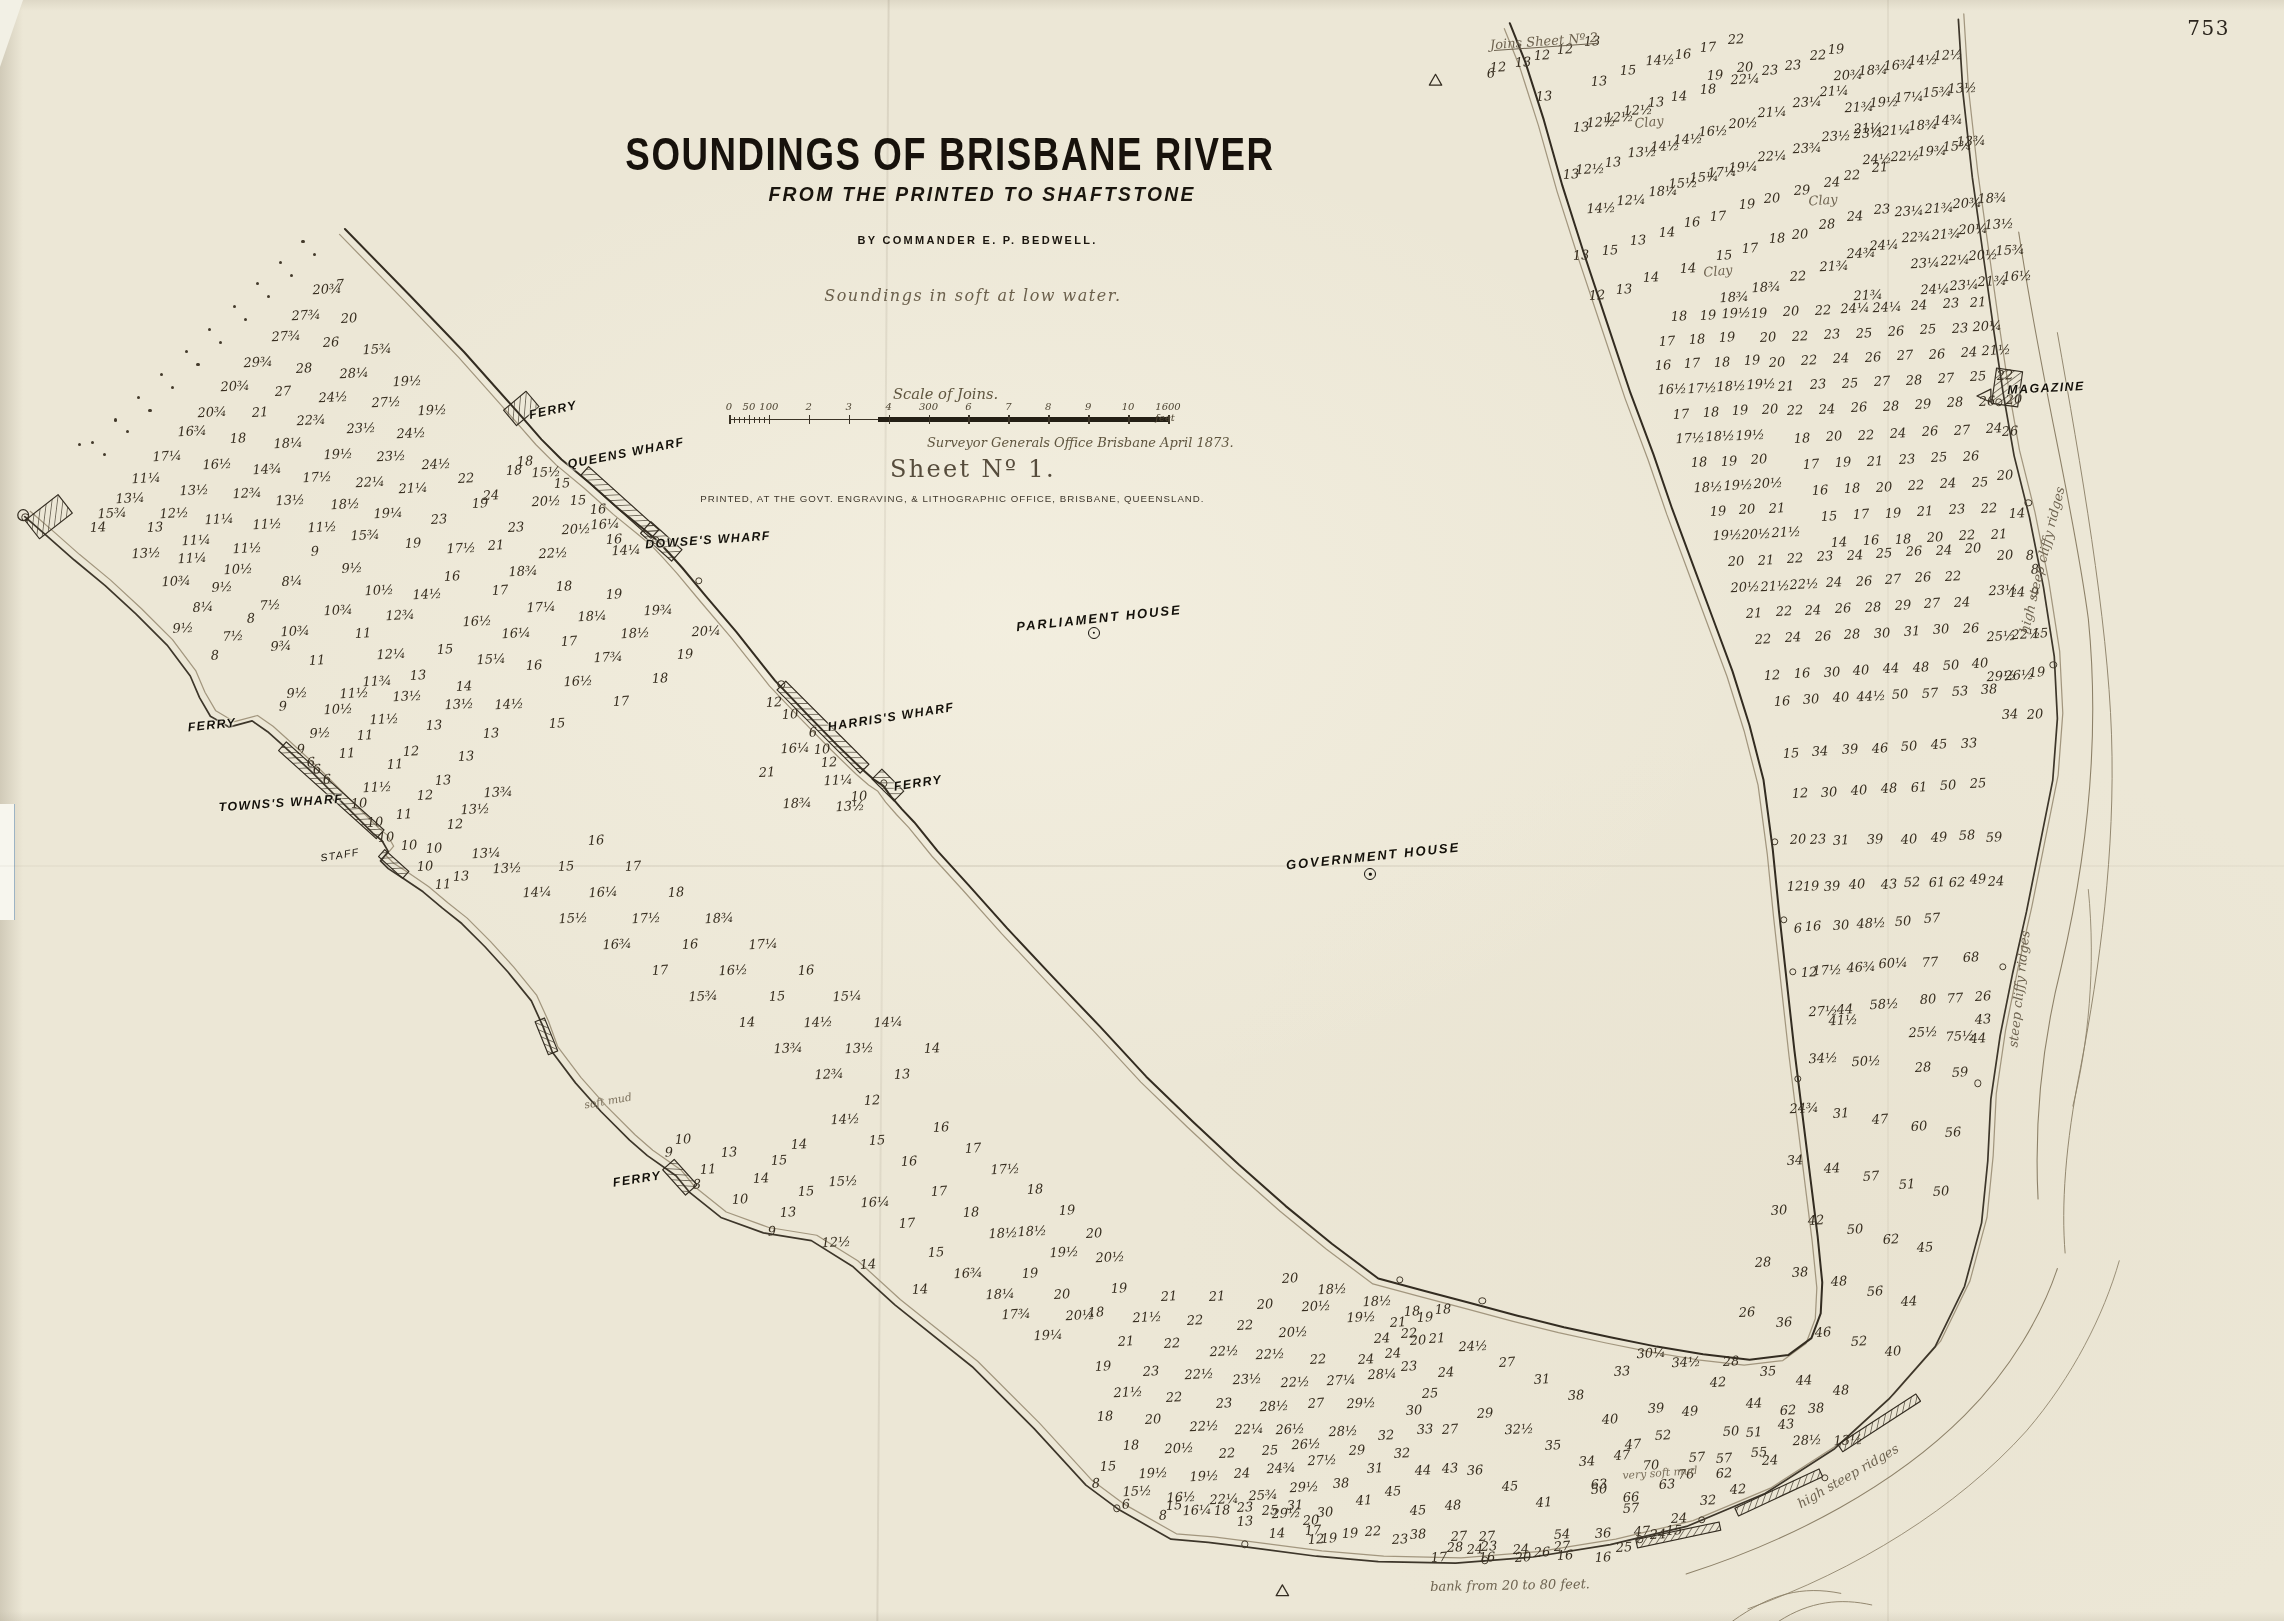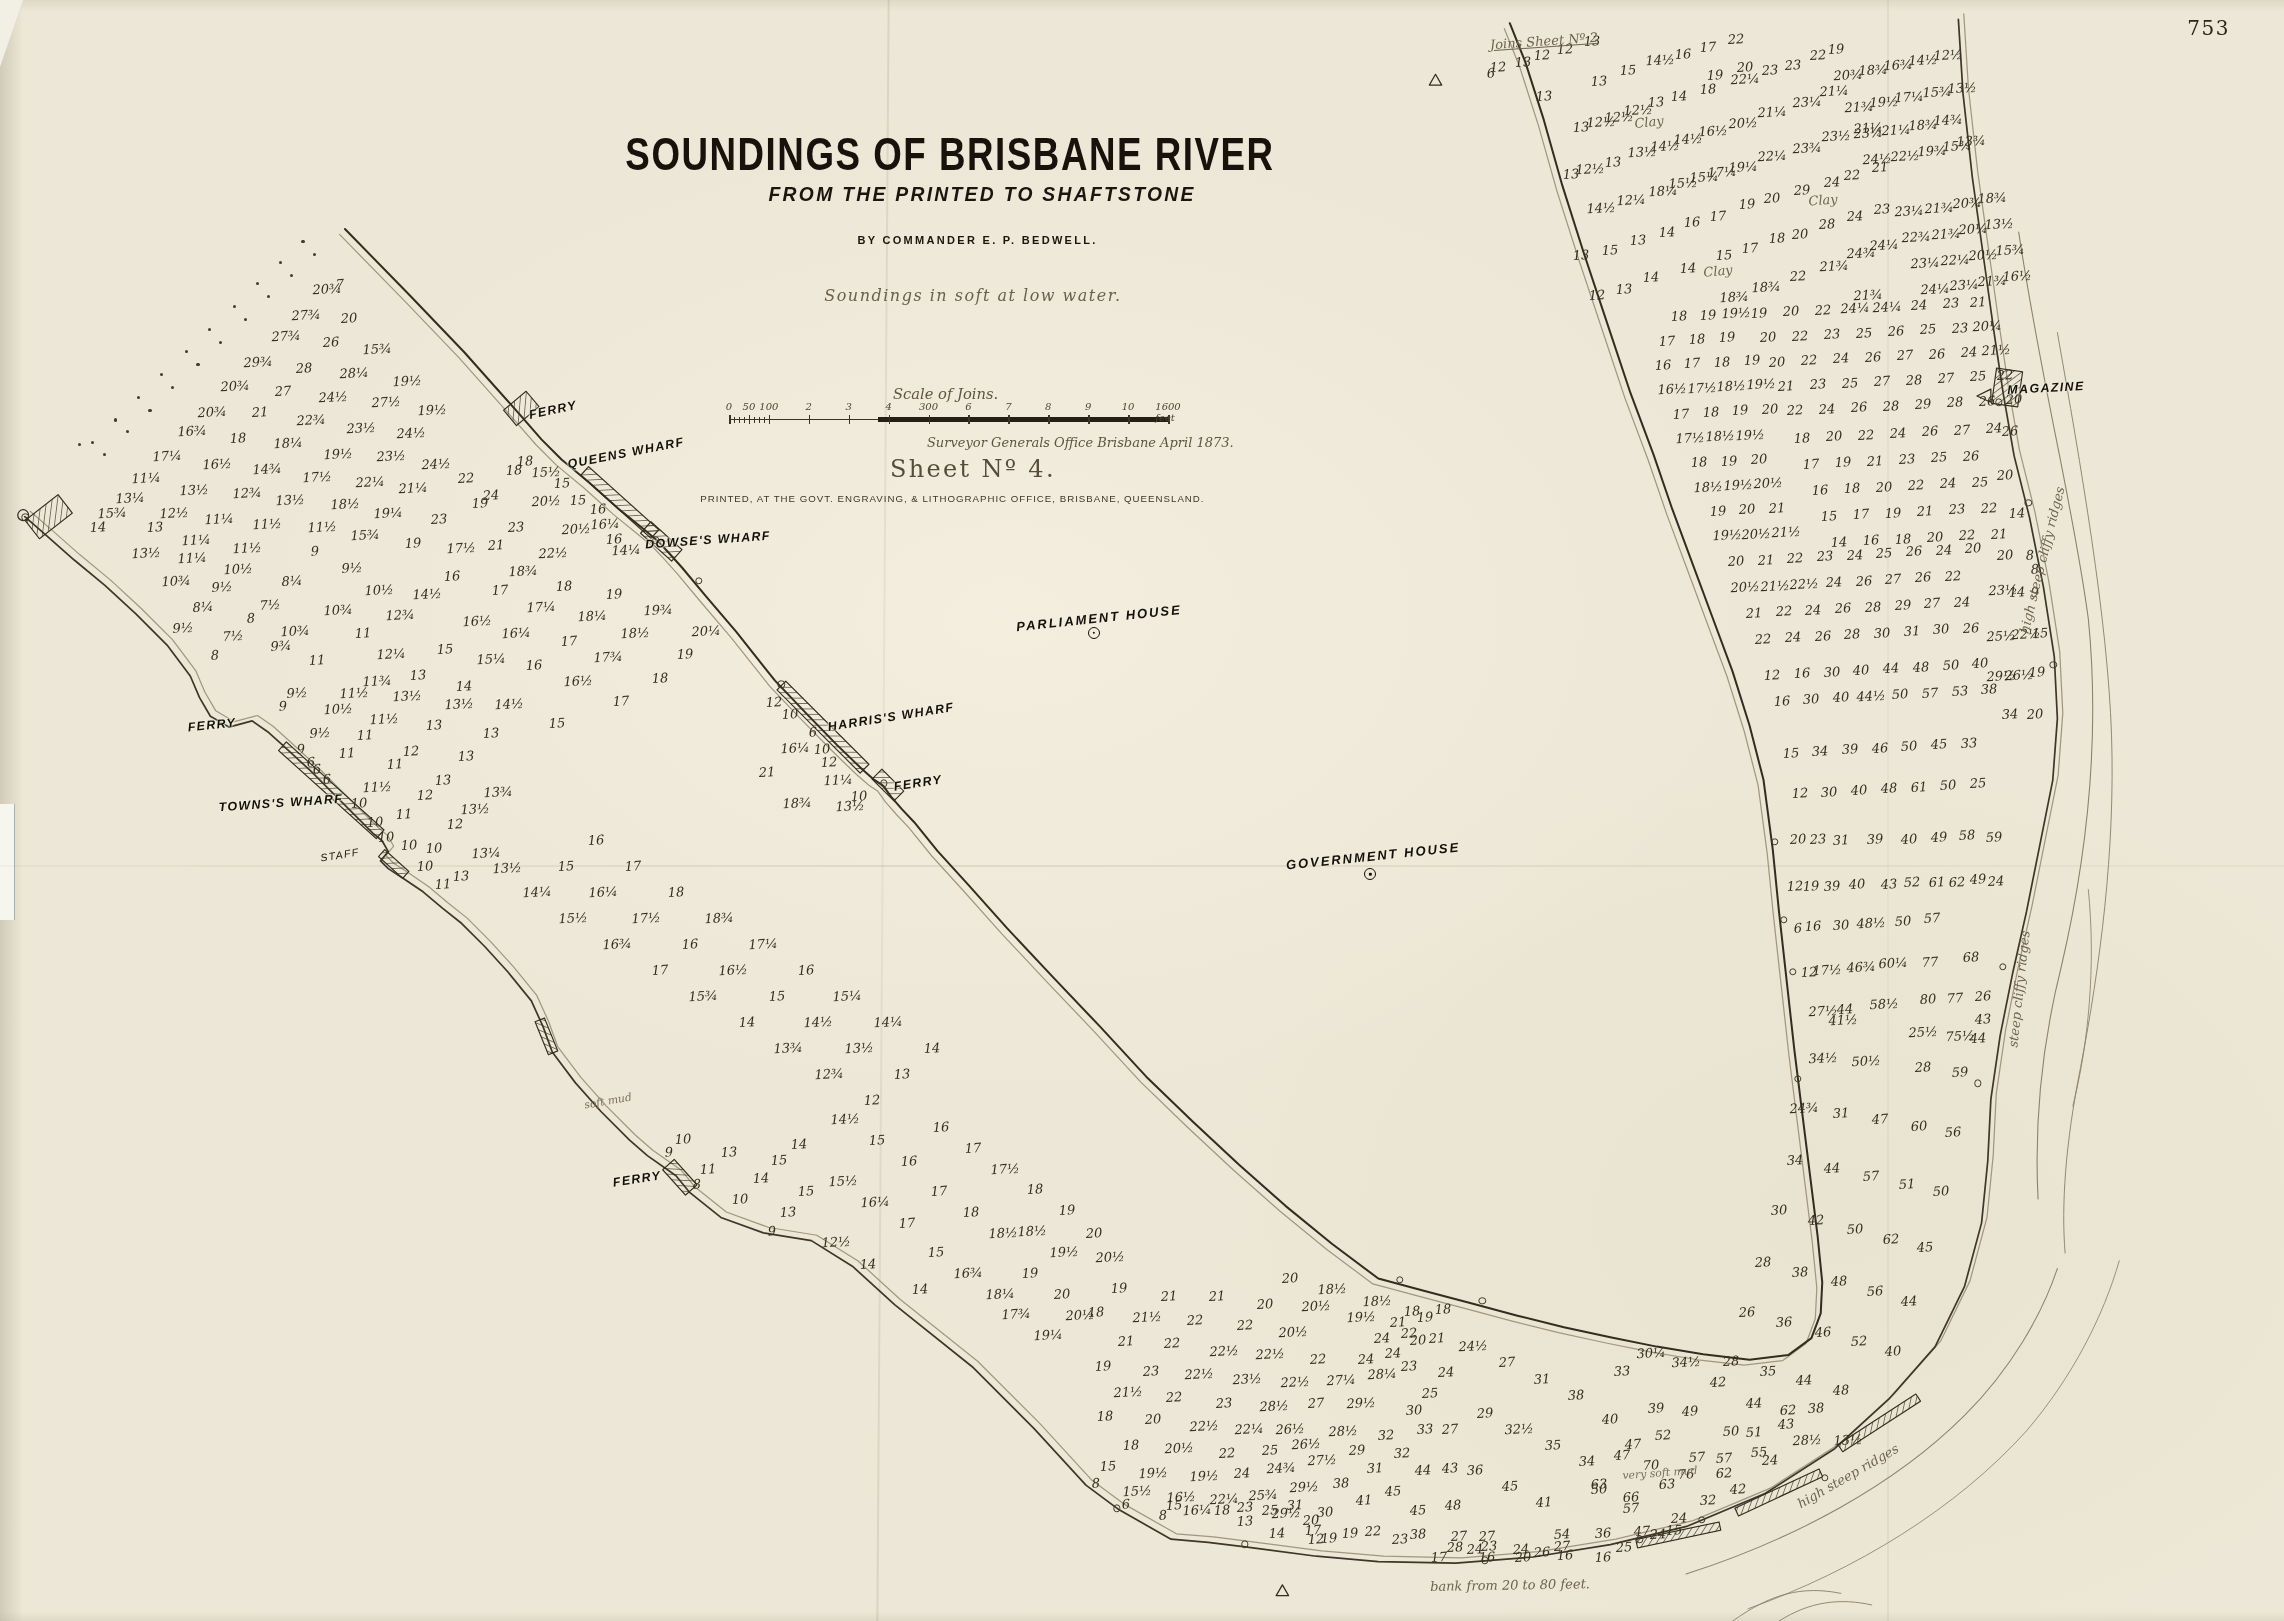--- a/index.html
+++ b/index.html
@@ -148,21 +148,21 @@
       <span class="tick-label" style="left: 100%;">1600 feet</span>
       <div class="mtick" style="left: 1.13625%;"></div>
       <div class="mtick" style="left: 2.2725%;"></div>
       <div class="mtick" style="left: 3.40875%;"></div>
       <div class="mtick" style="left: 4.545%;"></div>
       <div class="mtick" style="left: 5.68125%;"></div>
       <div class="mtick" style="left: 6.8175%;"></div>
       <div class="mtick" style="left: 7.95375%;"></div>
     </div>
   <div class="abs" id="scale-credit">Surveyor Generals Office Brisbane April 1873.</div>
-  <div class="abs" id="sheet-no">Sheet Nº 4.</div>
+  <div class="abs" id="sheet-no">Sheet Nº 1.</div>
   <div class="abs" id="printed-line">PRINTED, AT THE GOVT. ENGRAVING, &amp; LITHOGRAPHIC OFFICE, BRISBANE, QUEENSLAND.</div>
 
   <div id="map-layer" style="position:absolute;inset:0;">
       <span class="snd" style="left: 14.3%; top: 17.8%; transform: translate(-50%, -50%) rotate(-3deg);">20¾</span>
       <span class="snd" style="left: 14.9%; top: 17.5%; transform: translate(-50%, -50%) rotate(-3deg);">7</span>
       <span class="snd" style="left: 13.4%; top: 19.4%; transform: translate(-50%, -50%) rotate(-3deg);">27¾</span>
       <span class="snd" style="left: 15.3%; top: 19.6%; transform: translate(-50%, -50%) rotate(-3deg);">20</span>
       <span class="snd" style="left: 12.5%; top: 20.7%; transform: translate(-50%, -50%) rotate(-3deg);">27¾</span>
       <span class="snd" style="left: 14.5%; top: 21.1%; transform: translate(-50%, -50%) rotate(-3deg);">26</span>
       <span class="snd" style="left: 16.5%; top: 21.5%; transform: translate(-50%, -50%) rotate(-3deg);">15¾</span>

